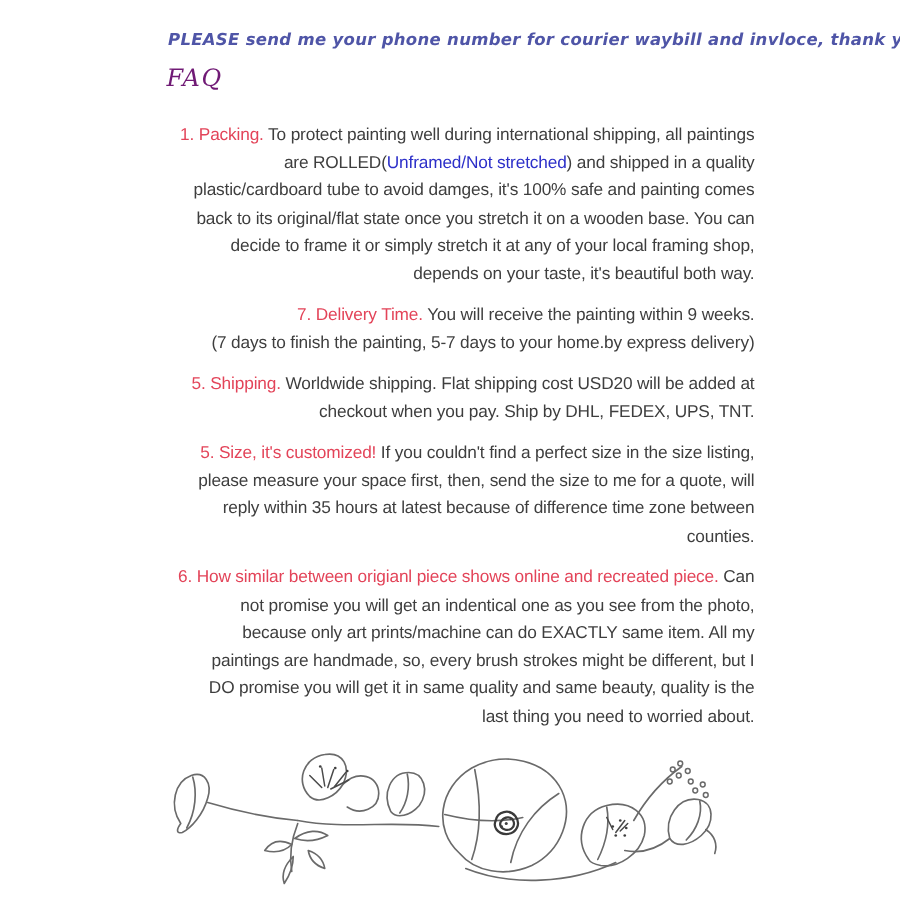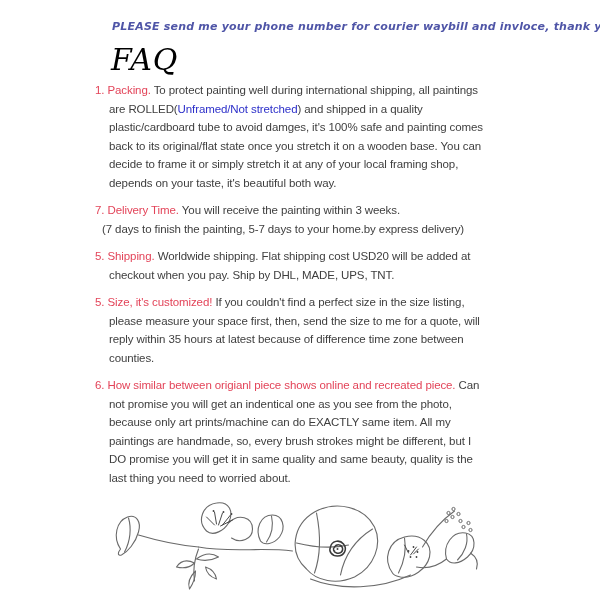--- a/index.html
+++ b/index.html
@@ -26,28 +26,29 @@
     color: #4f55a7;
     white-space: nowrap;
   }
   .faq-title {
     position: absolute;
     left: 111px; top: 42px;
     margin: 0;
     font-family: "DejaVu Serif", serif;
     font-style: italic;
     font-weight: normal;
-    font-size: 30px;
+    font-size: 16px;
     letter-spacing: 1px;
-    color: #000000;
+    color: #701a75;
   }
   .content {
     position: absolute;
-    left: 95px; top: 81px;
+    left: 107px; top: 81px;
     width: 396px;
+    text-align: right;
   }
   p.section {
     margin: 0 0 9px 0;
     padding-left: 14px;
     text-indent: -14px;
     font-size: 11.5px;
     line-height: 18.5px;
     letter-spacing: -0.1px;
     color: #3e3e3e;
   }
@@ -75,23 +76,23 @@
 
   <div class="top-note">PLEASE send me your phone number for courier waybill and invloce, thank you.</div>
 
   <h1 class="faq-title">FAQ</h1>
 
   <div class="content">
 
     <p class="section"><span class="head">1. Packing.</span><span> To protect painting well during international shipping, all paintings are ROLLED(</span><span class="link">Unframed/Not stretched</span><span>) and shipped in a quality plastic/cardboard tube to avoid damges, it's 100% safe and painting comes back to its original/flat state once you stretch it on a wooden base. You can decide to frame it or simply stretch it at any of your local framing shop, depends on your taste, it's beautiful both way.</span></p>
 
 
-    <p class="section"><span class="head">7. Delivery Time.</span><span> You will receive the painting within 3 weeks.</span><span class="p-note">(7 days to finish the painting, 5-7 days to your home.by express delivery)</span></p>
+    <p class="section"><span class="head">7. Delivery Time.</span><span> You will receive the painting within 9 weeks.</span><span class="p-note">(7 days to finish the painting, 5-7 days to your home.by express delivery)</span></p>
 
-    <p class="section"><span class="head">5. Shipping.</span><span> Worldwide shipping. Flat shipping cost USD20 will be added at checkout when you pay. Ship by DHL, MADE, UPS, TNT.</span></p>
+    <p class="section"><span class="head">5. Shipping.</span><span> Worldwide shipping. Flat shipping cost USD20 will be added at checkout when you pay. Ship by DHL, FEDEX, UPS, TNT.</span></p>
 
     <p class="section"><span class="head">5. Size, it's customized!</span><span> If you couldn't find a perfect size in the size listing, please measure your space first, then, send the size to me for a quote, will reply within 35 hours at latest because of difference time zone between counties.</span></p>
 
     <p class="section"><span class="head">6. How similar between origianl piece shows online and recreated piece.</span><span> Can not promise you will get an indentical one as you see from the photo, because only art prints/machine can do EXACTLY same item. All my paintings are handmade, so, every brush strokes might be different, but I DO promise you will get it in same quality and same beauty, quality is the last thing you need to worried about.</span></p>
 
   </div>
 
   <svg class="floral" viewBox="0 0 370 95" xmlns="http://www.w3.org/2000/svg" aria-hidden="true">
 
     <path d="M10,52 C2,40 6,24 17,20 C26,17 31,25 28,35 C25,46 17,55 11,58 C7,59 7,56 10,52"></path>

